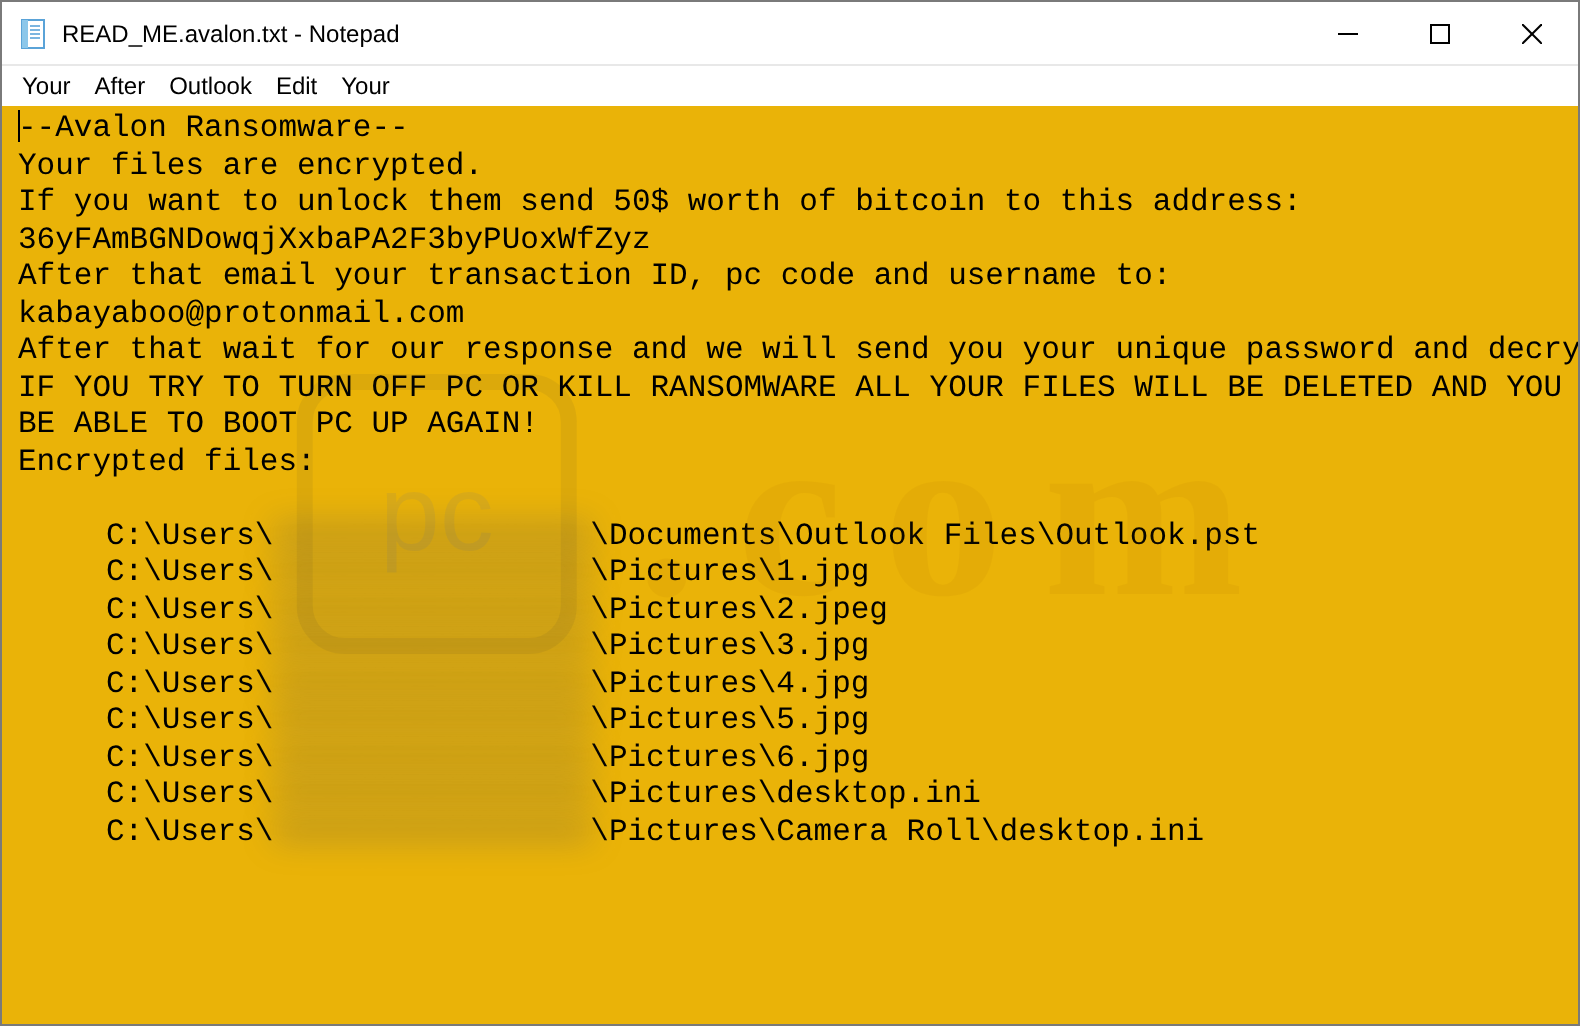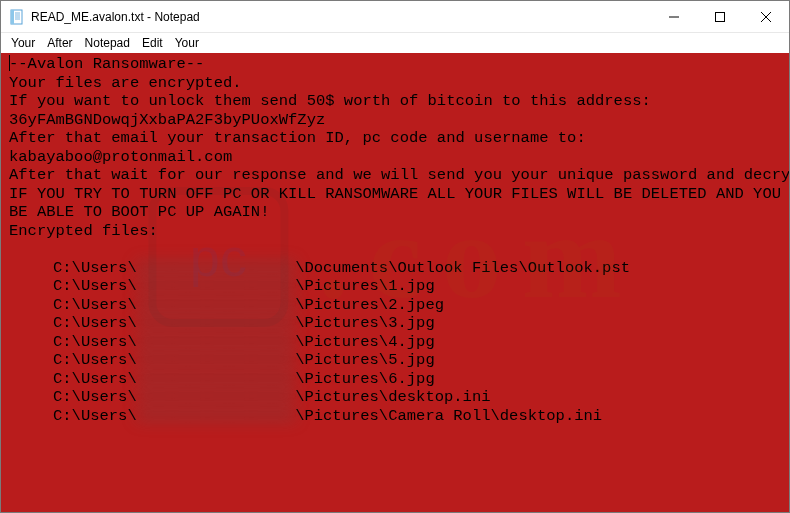--- a/index.html
+++ b/index.html
@@ -7,21 +7,21 @@
       font-family: "Segoe UI", Tahoma, sans-serif;
       background: #f0f0f0;
       width: 790px;
       height: 513px;
       overflow: hidden;
       position: relative;
     }
     .window {
       width: 790px;
       height: 513px;
-      background: #b91c1c;
+      background: #eab308;
       border: 1px solid #7a7a7a;
       display: flex;
       flex-direction: column;
     }
     .titlebar {
       height: 32px;
       background: #ffffff;
       display: flex;
       align-items: center;
       border-bottom: 1px solid #e8e8e8;
@@ -159,21 +159,21 @@
             <line x1="0" y1="0" x2="10" y2="10" stroke="#000" stroke-width="1"></line>
             <line x1="10" y1="0" x2="0" y2="10" stroke="#000" stroke-width="1"></line>
           </svg>
       </div>
     </div>
   </div>
 
   <div class="menubar">
     <span class="menu-item">Your</span>
     <span class="menu-item">After</span>
-    <span class="menu-item">Notepad</span>
+    <span class="menu-item">Outlook</span>
     <span class="menu-item">Edit</span>
     <span class="menu-item">Your</span>
   </div>
 
   <div class="content" id="content-area"><span class="text-caret"></span>--Avalon Ransomware--
 Your files are encrypted.
 If you want to unlock them send 50$ worth of bitcoin to this address:
 36yFAmBGNDowqjXxbaPA2F3byPUoxWfZyz
 After that email your transaction ID, pc code and username to:
 kabayaboo@protonmail.com

